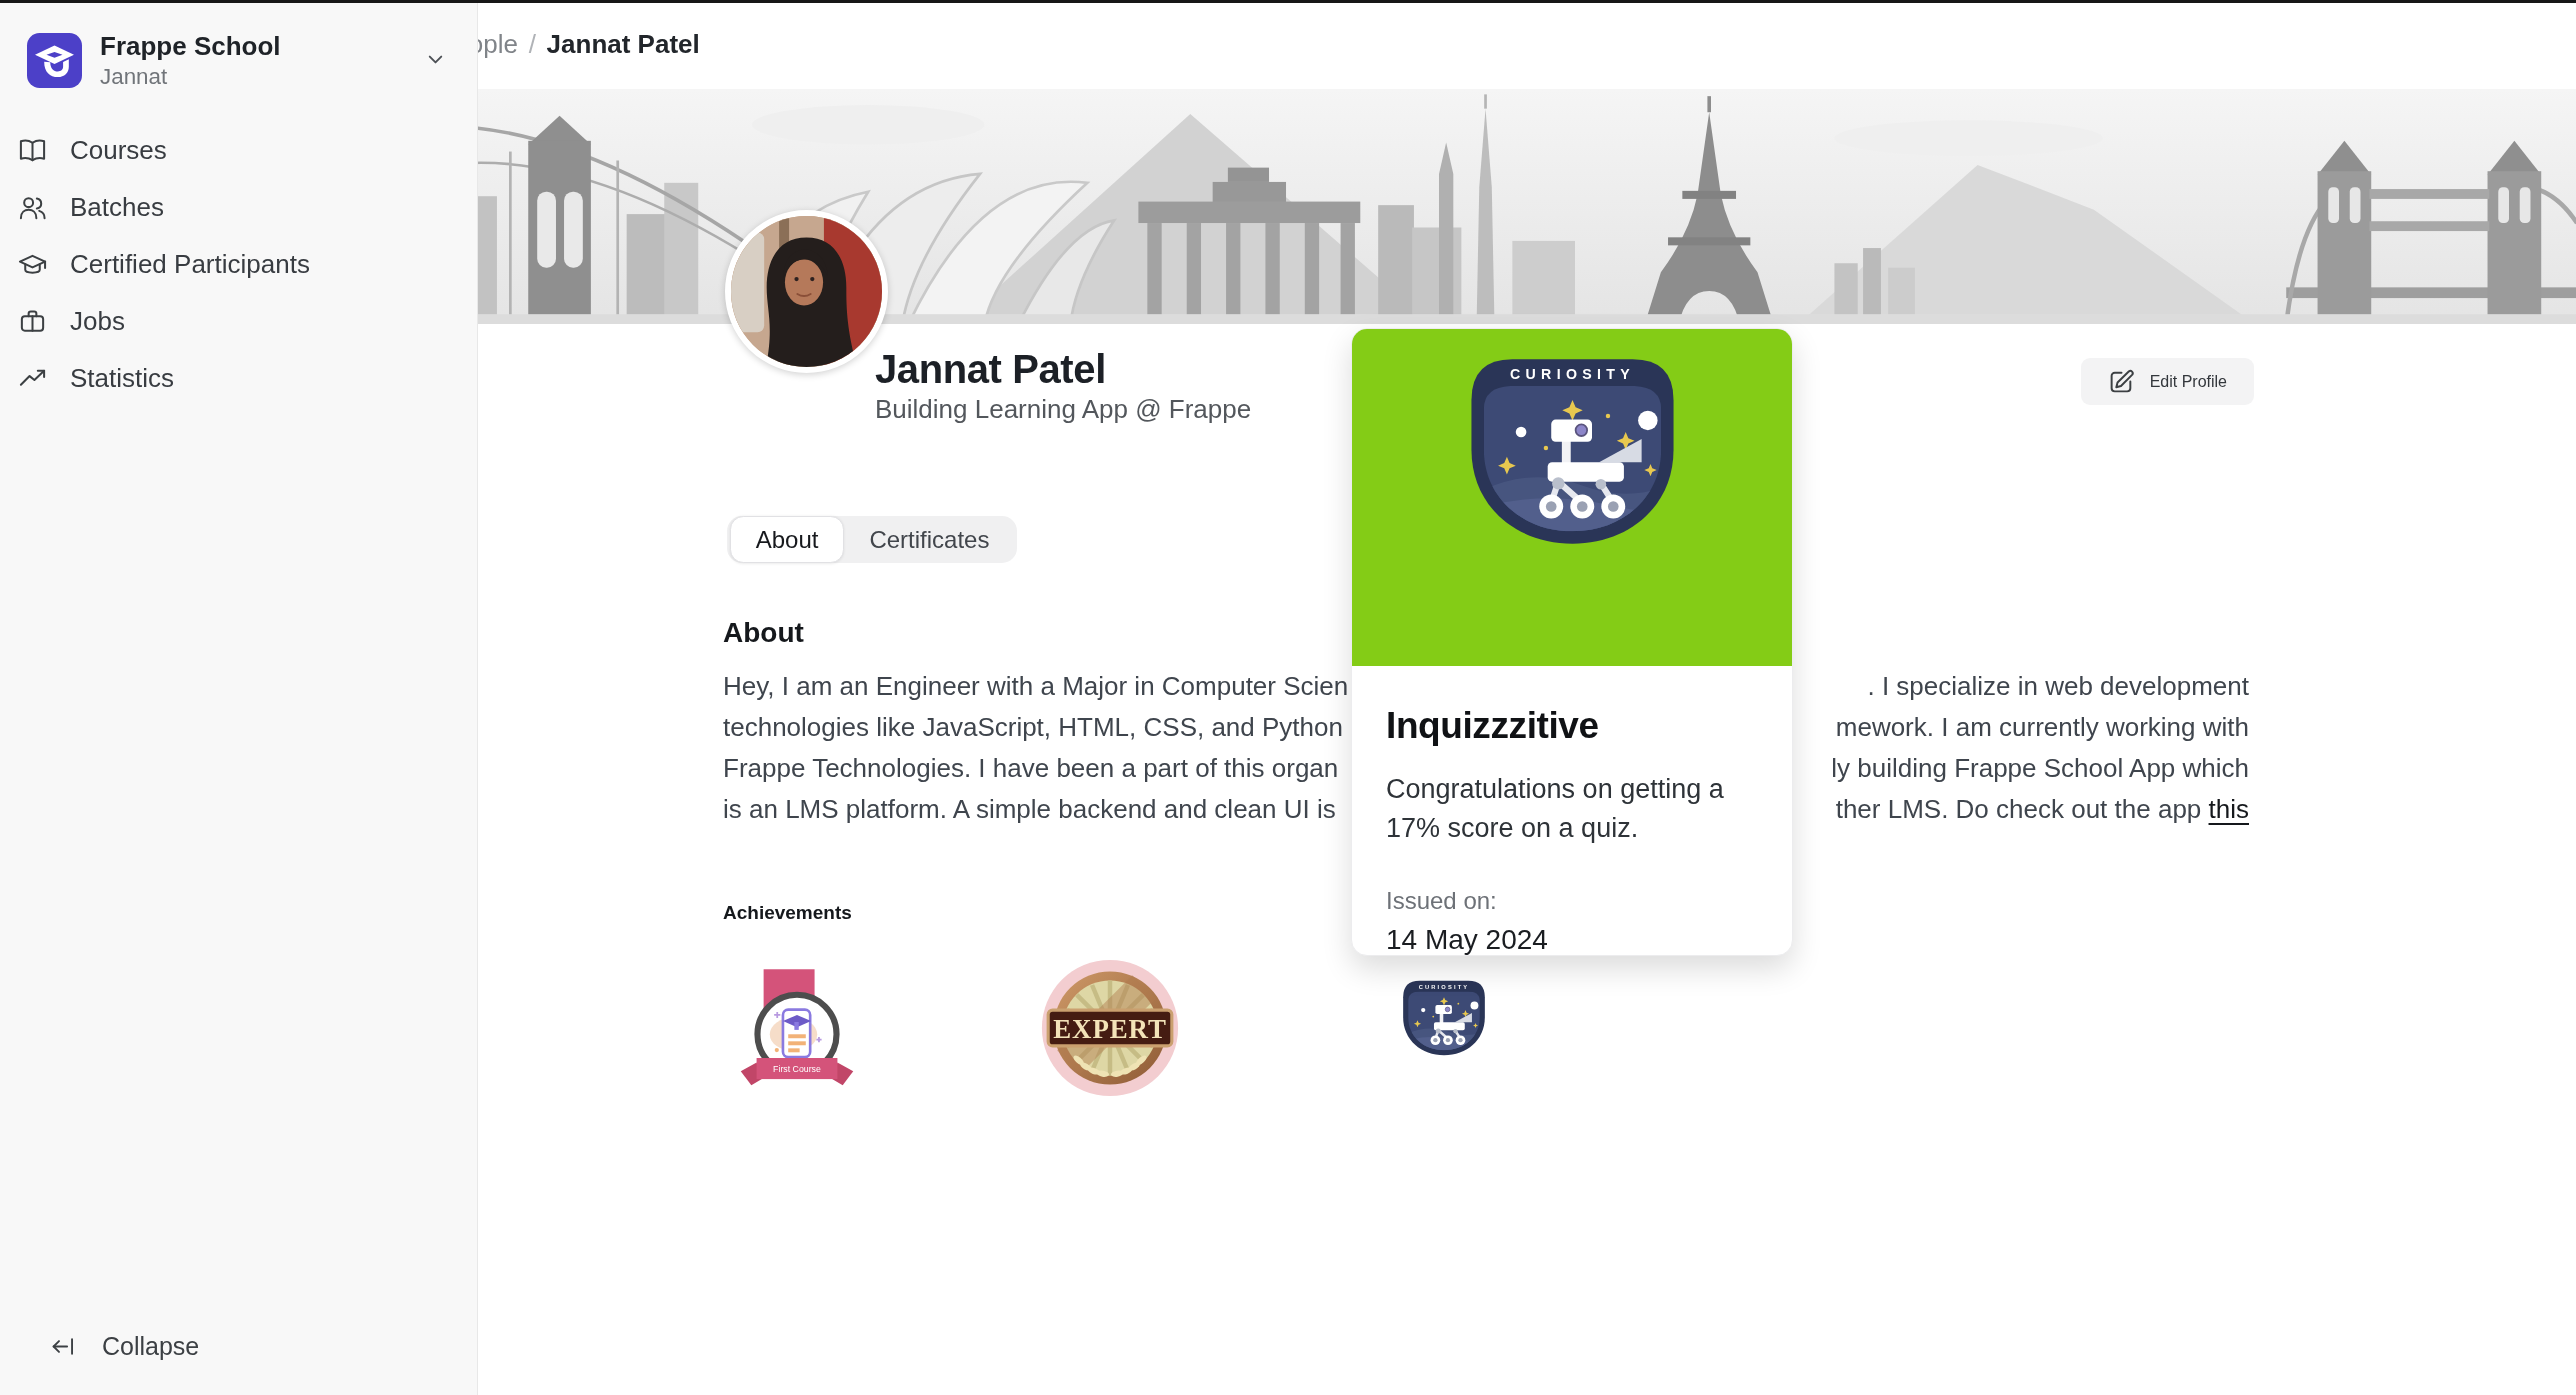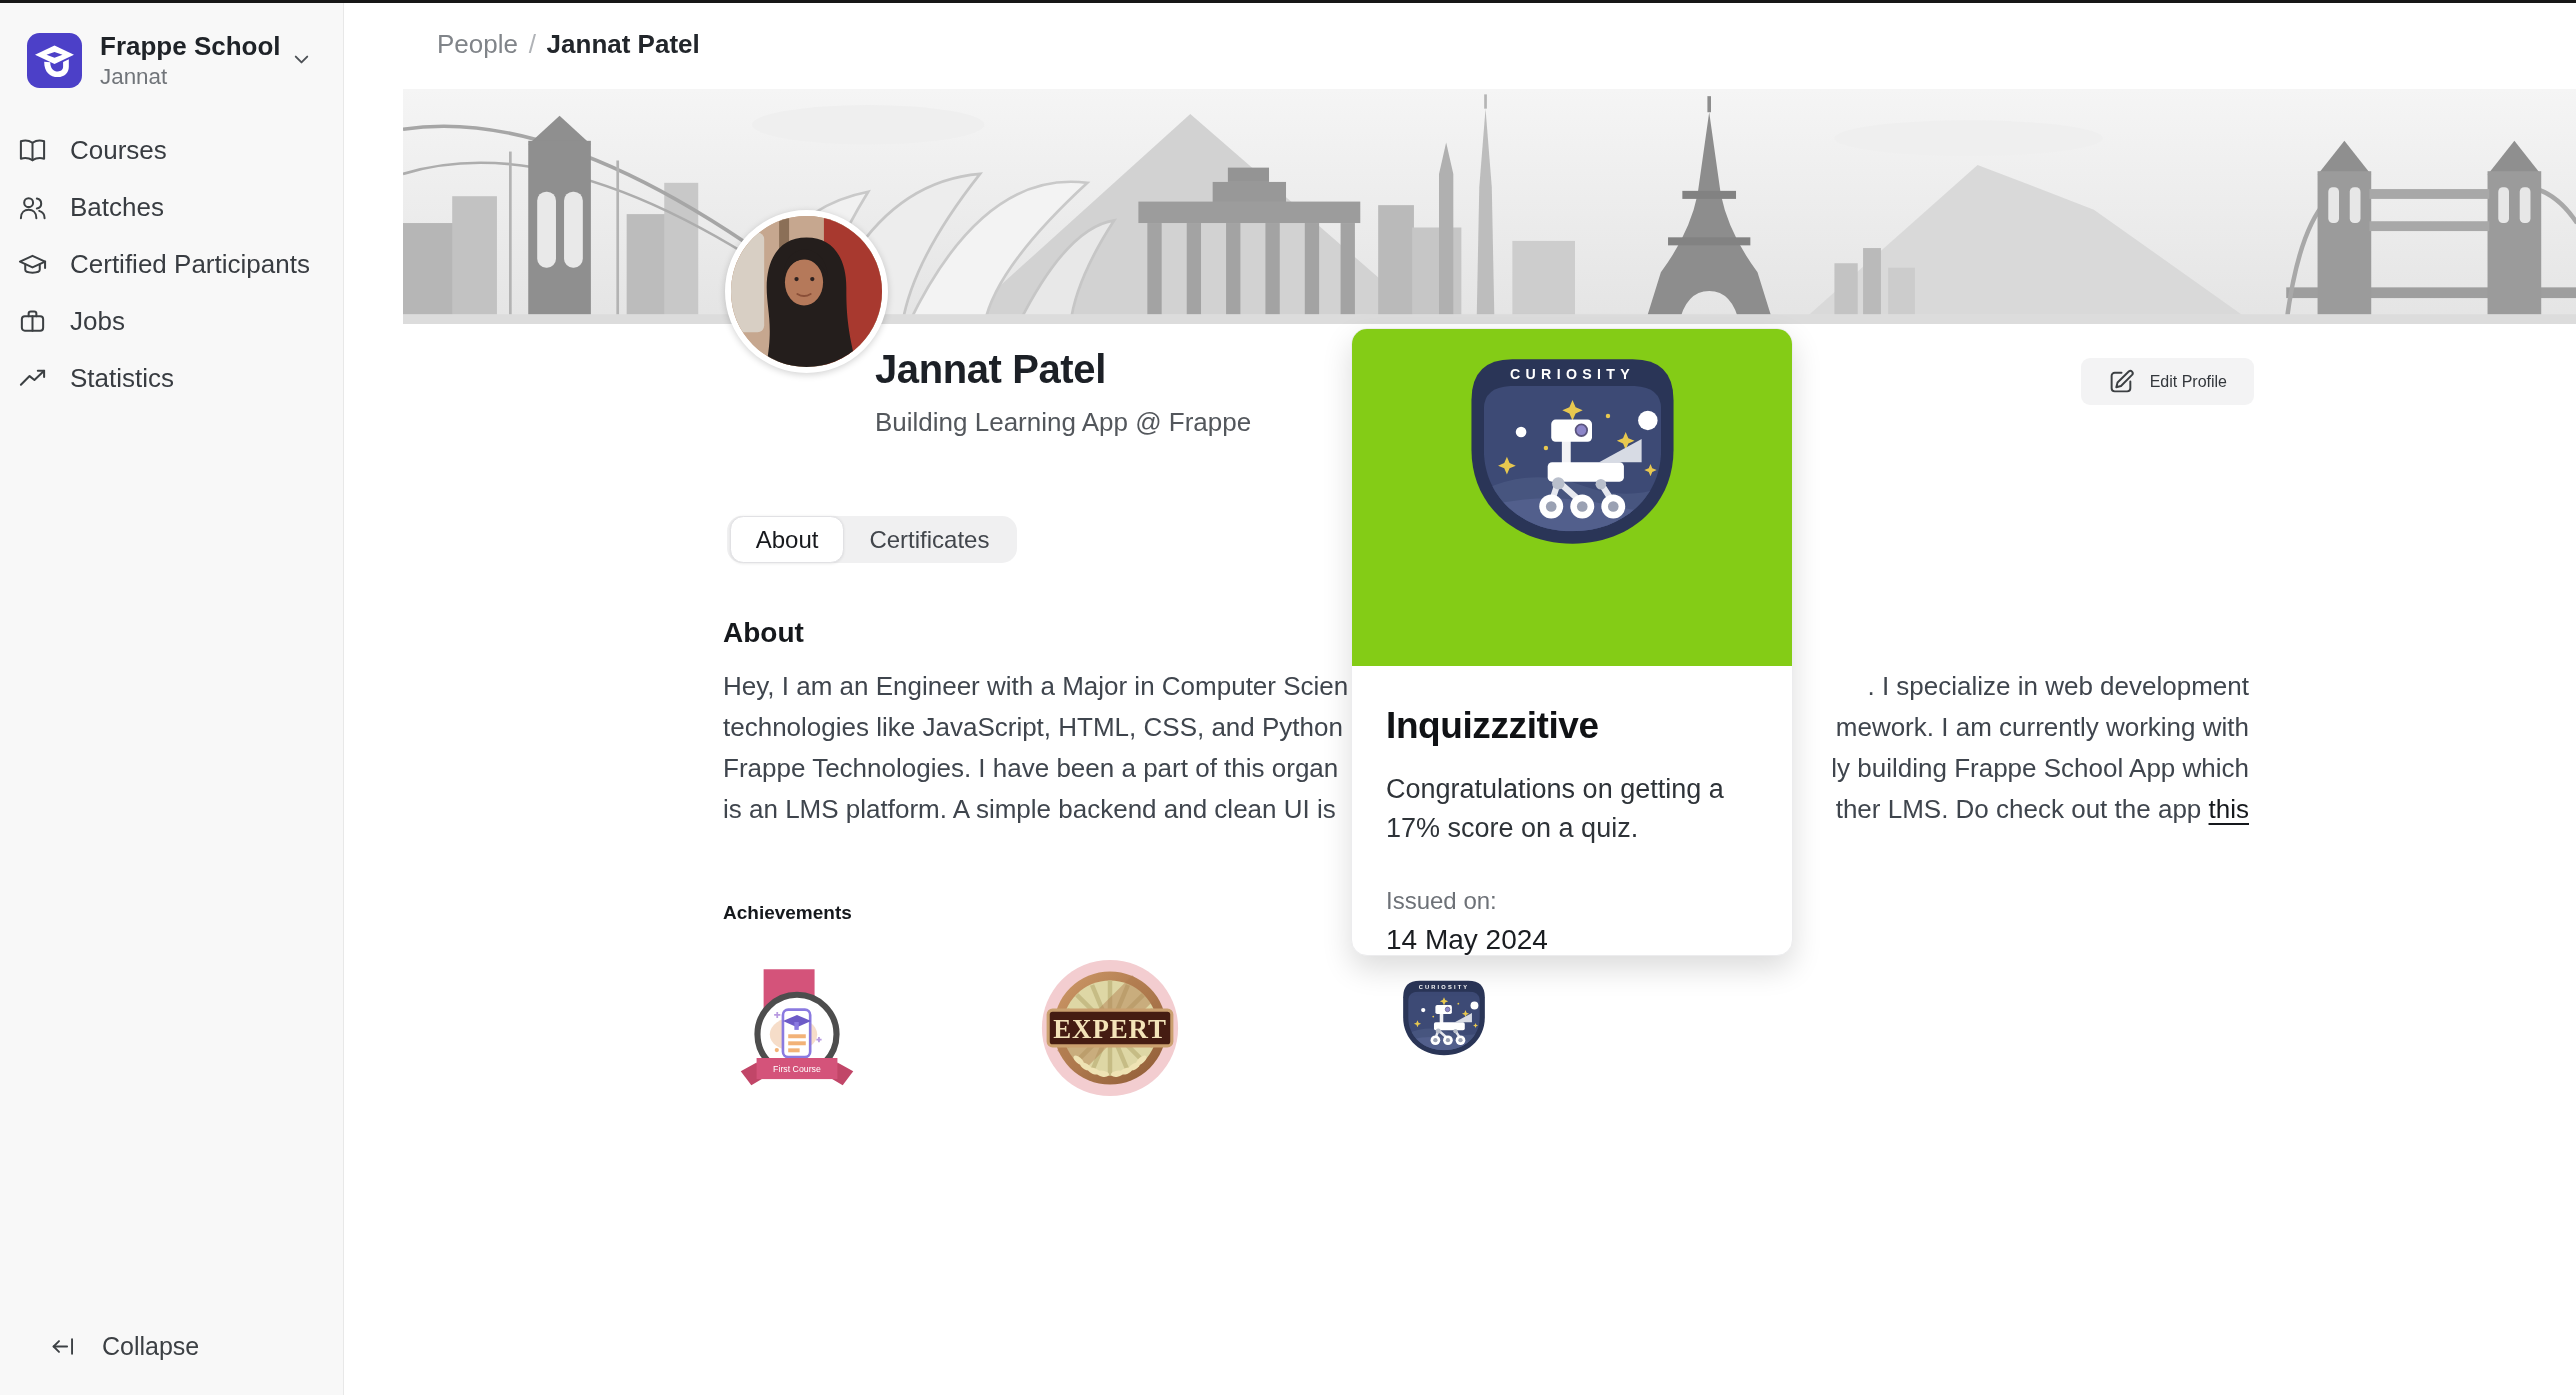--- a/index.html
+++ b/index.html
@@ -5,21 +5,21 @@
   * { margin:0; padding:0; box-sizing:border-box; }
   html,body { width:2576px; height:1395px; }
   body {
     font-family:"Liberation Sans", sans-serif;
     background:#ffffff; color:#1c2026; overflow:hidden; position:relative;
   }
   .top-edge { position:absolute; top:0; left:0; width:2576px; height:2.7px; background:#171717; z-index:60; }
 
   
   .sidebar {
-    position:absolute; top:0; left:0; width:344px; height:1395px;
+    position:absolute; top:0; left:0; width:478px; height:1395px;
     background:#f8f8f8; border-right:1.3px solid #e8e8e8; z-index:5;
   }
   .workspace { position:absolute; top:29px; left:27px; right:18px; height:63px; display:flex; align-items:center; cursor:pointer; }
   .ws-logo { width:55px; height:55px; border-radius:12.5px; background:#4c40c8; flex:0 0 auto; display:flex; align-items:center; justify-content:center; }
   .ws-text { margin-left:18px; flex:1; }
   .ws-title { font-size:26px; font-weight:600; color:#1f2328; line-height:30px; }
   .ws-sub { font-size:22.4px; color:#71757a; line-height:27px; margin-top:1.8px; }
   .ws-chevron { flex:0 0 auto; margin-right:12.5px; color:#4d5156; }
   .nav { position:absolute; top:122px; left:0; right:0; }
   .nav-item { height:57px; display:flex; align-items:center; padding-left:18px; cursor:pointer; color:#383c41; }
@@ -39,21 +39,21 @@
   .banner svg { display:block; width:100%; height:100%; }
 
   .avatar {
     position:absolute; top:210px; left:322px; width:163px; height:163px;
     border-radius:50%; border:6.3px solid #ffffff; overflow:hidden;
     box-shadow:0 1.8px 7.2px rgba(0,0,0,0.18); background:#c6a78f; z-index:6;
   }
   .avatar svg { display:block; width:100%; height:100%; }
 
   .profile-name { position:absolute; left:472px; top:347px; font-size:40px; font-weight:700; letter-spacing:-0.4px; color:#1c2026; }
-  .profile-headline { position:absolute; left:472px; top:407px; font-size:26px; color:#53575c; }
+  .profile-headline { position:absolute; left:472px; top:394px; font-size:26px; color:#53575c; }
 
   .edit-btn {
     position:absolute; top:358px; right:322px; height:47px; padding:0 27px;
     display:flex; align-items:center; gap:14.3px; background:#f3f3f4; border:none;
     border-radius:9px; font-size:16px; font-weight:500; color:#33373c;
     font-family:"Liberation Sans", sans-serif; cursor:pointer;
   }
   .edit-btn svg { width:27px; height:27px; color:#3c4043; }
 
   .tabs { position:absolute; left:324px; top:516px; height:47px; background:#f0f0f1; border-radius:15px; display:flex; align-items:center; padding:0 2.7px; }

